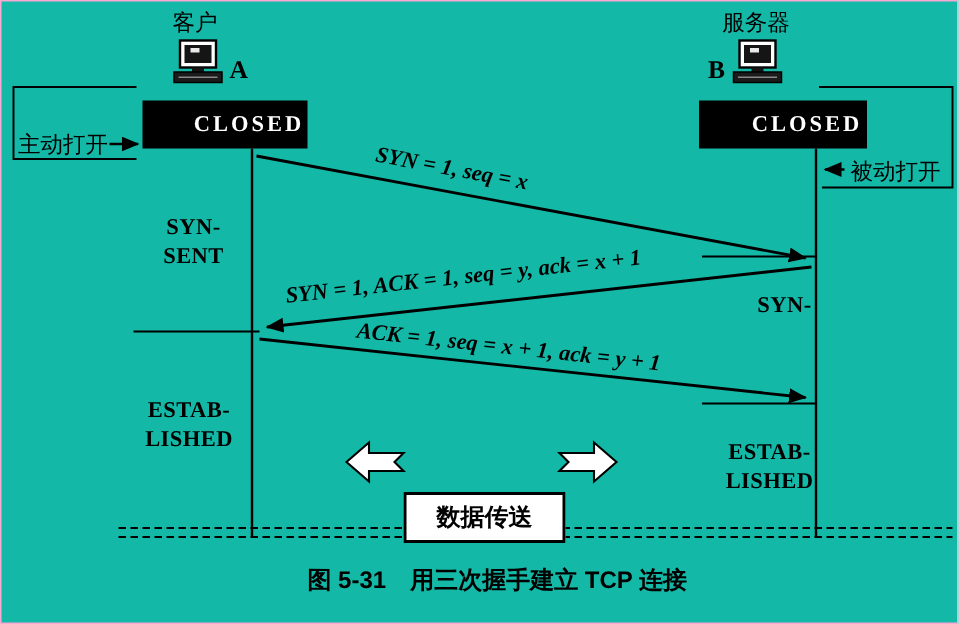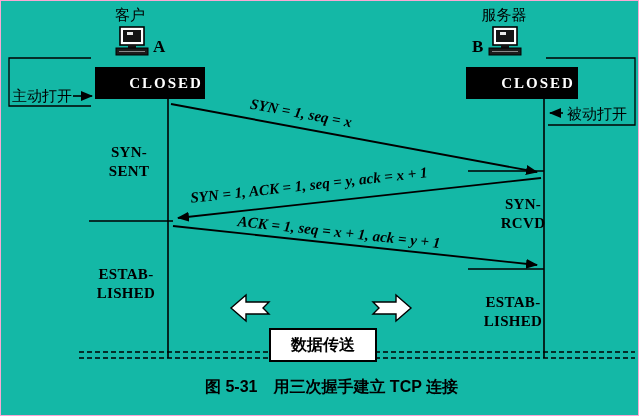--- a/index.html
+++ b/index.html
@@ -115,21 +115,20 @@
     <div>SYN-</div>
     <div>SENT</div>
   </div>
   <div class="abs state" style="left:90px;top:264px;width:70px;">
     <div>ESTAB-</div>
     <div>LISHED</div>
   </div>
 
   <div class="abs state" style="left:492px;top:194px;width:60px;">
     <div>SYN-</div>
-    <div>RCVD</div>
   </div>
   <div class="abs state" style="left:477px;top:292px;width:70px;">
     <div>ESTAB-</div>
     <div>LISHED</div>
   </div>
 
   <div class="abs seg-label" style="left:200px;top:104px;width:200px;transform:rotate(10.5deg);">SYN = 1, seq = x</div>
   <div class="abs seg-label" style="left:168px;top:176px;width:280px;transform:rotate(-6.2deg);">SYN = 1, ACK = 1, seq = y, ack = x + 1</div>
   <div class="abs seg-label" style="left:208px;top:223px;width:260px;transform:rotate(6.2deg);">ACK = 1, seq = x + 1, ack = y + 1</div>
 

